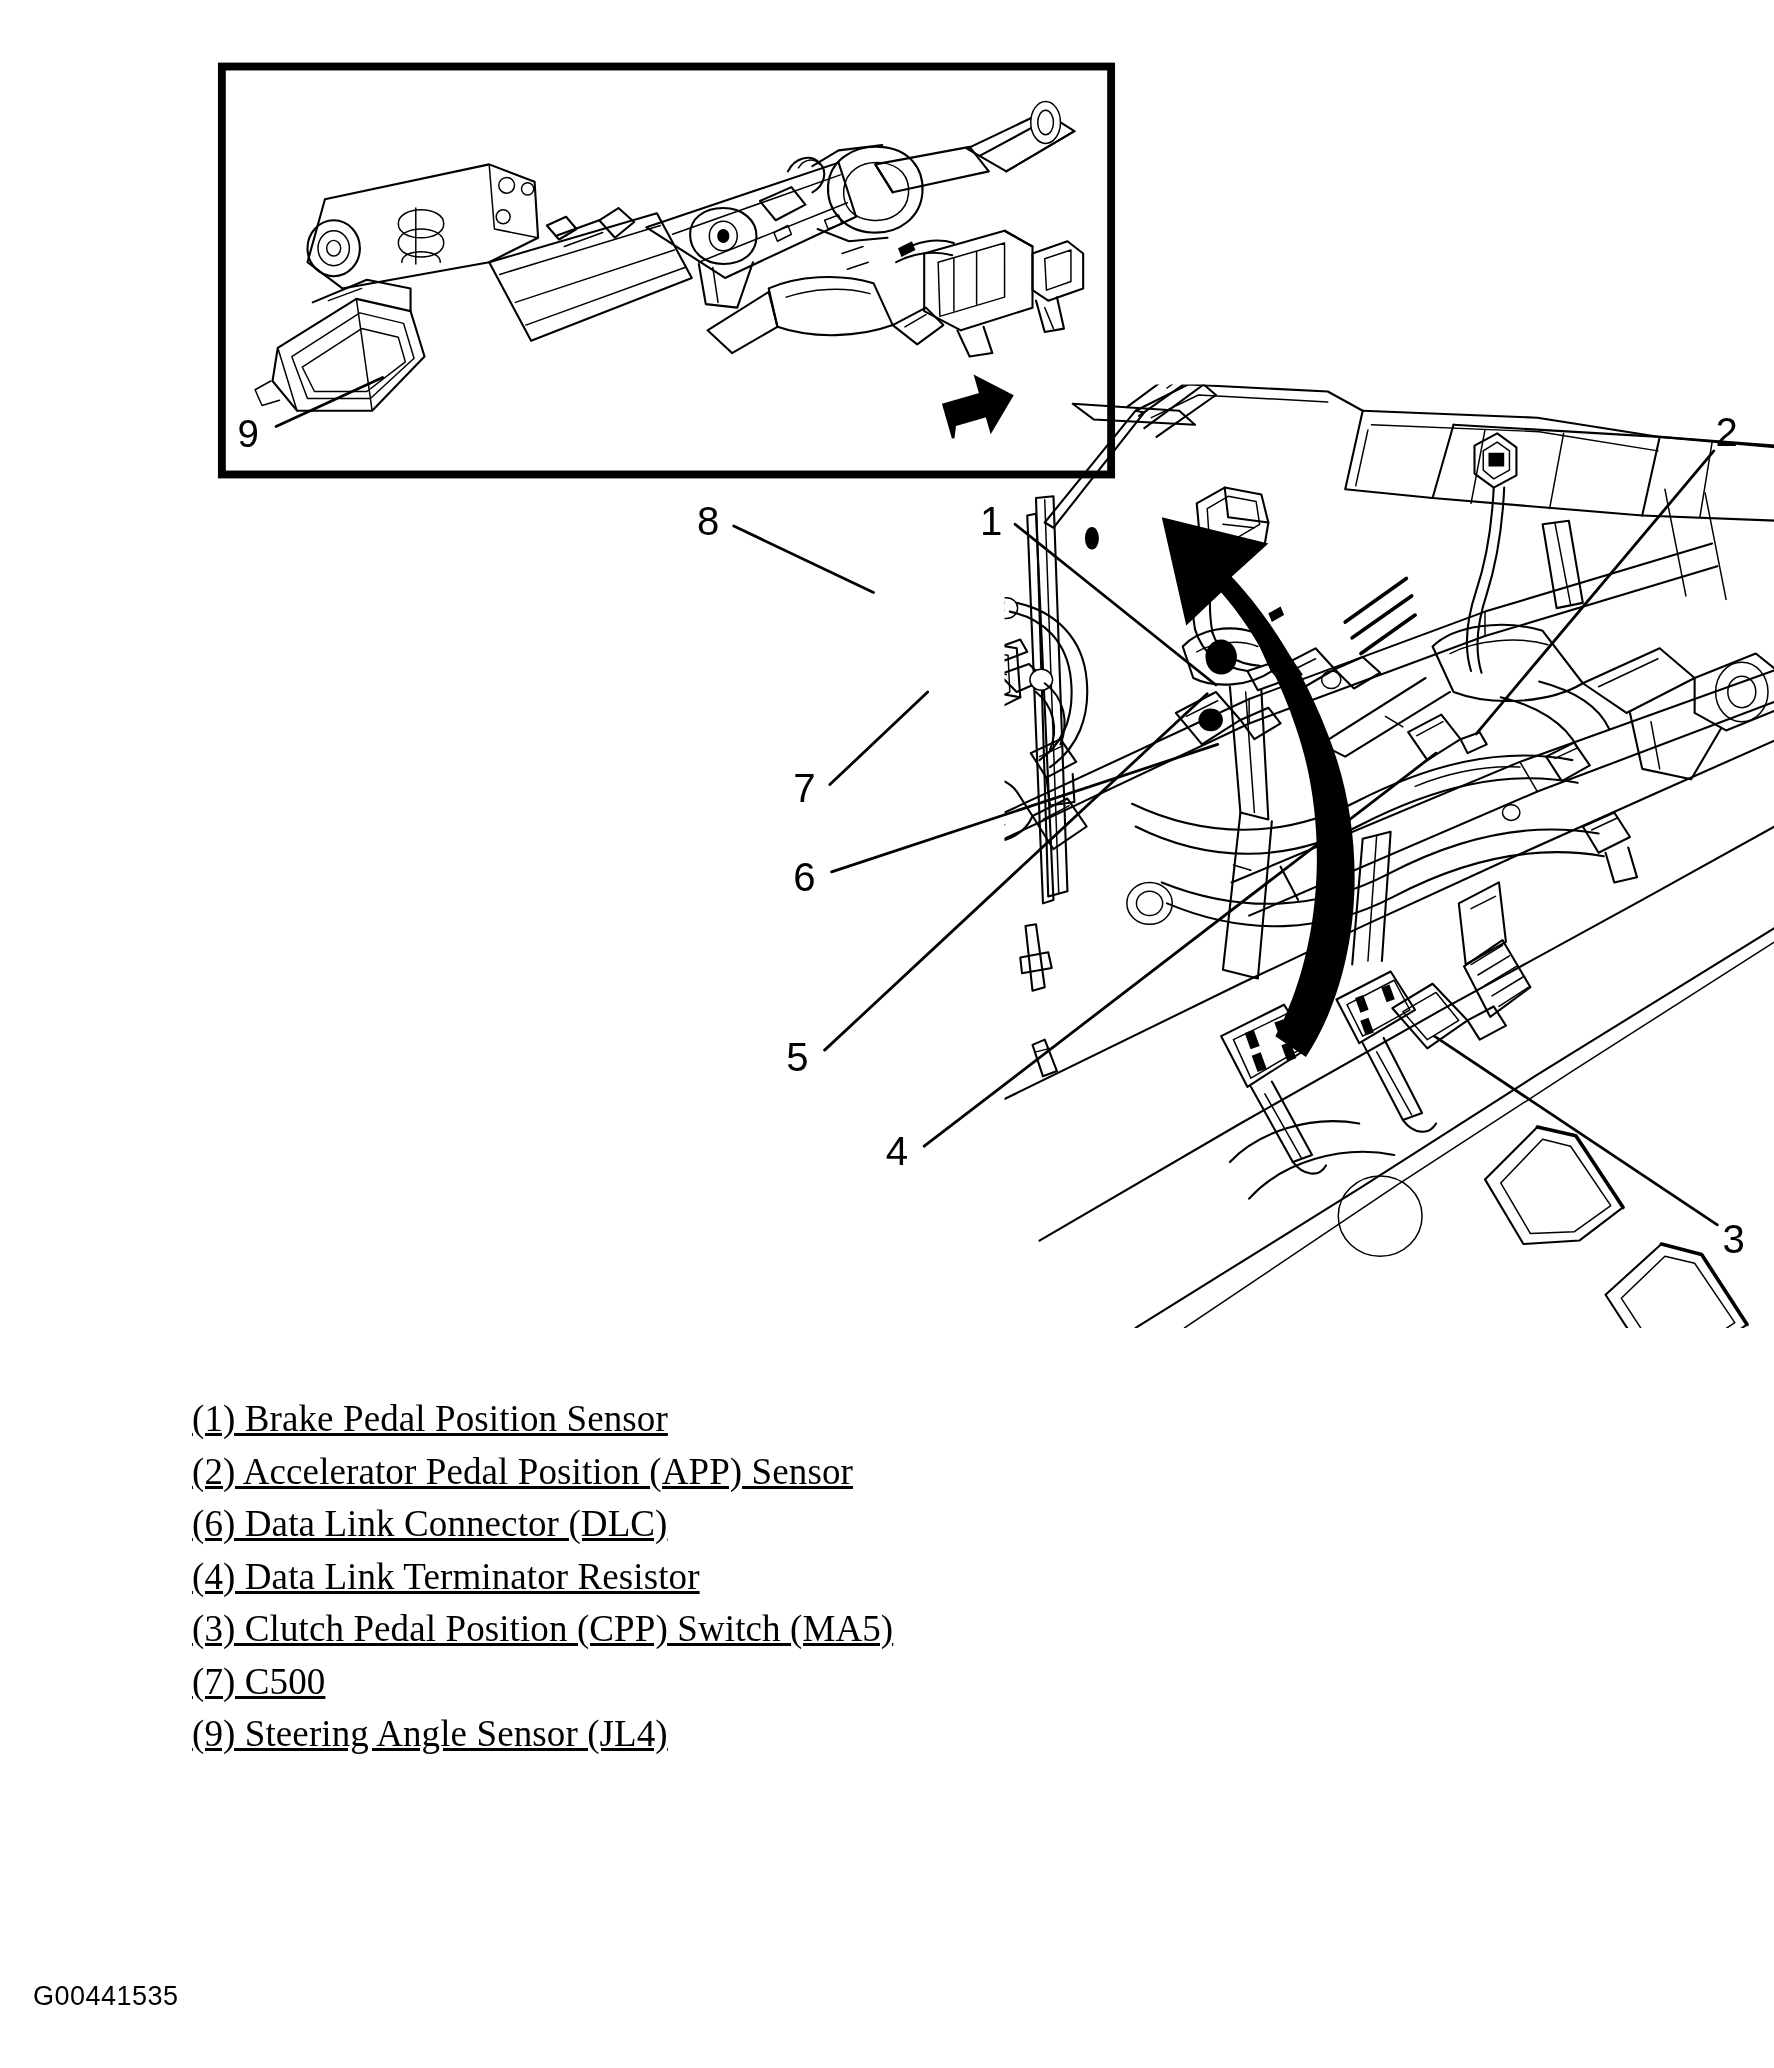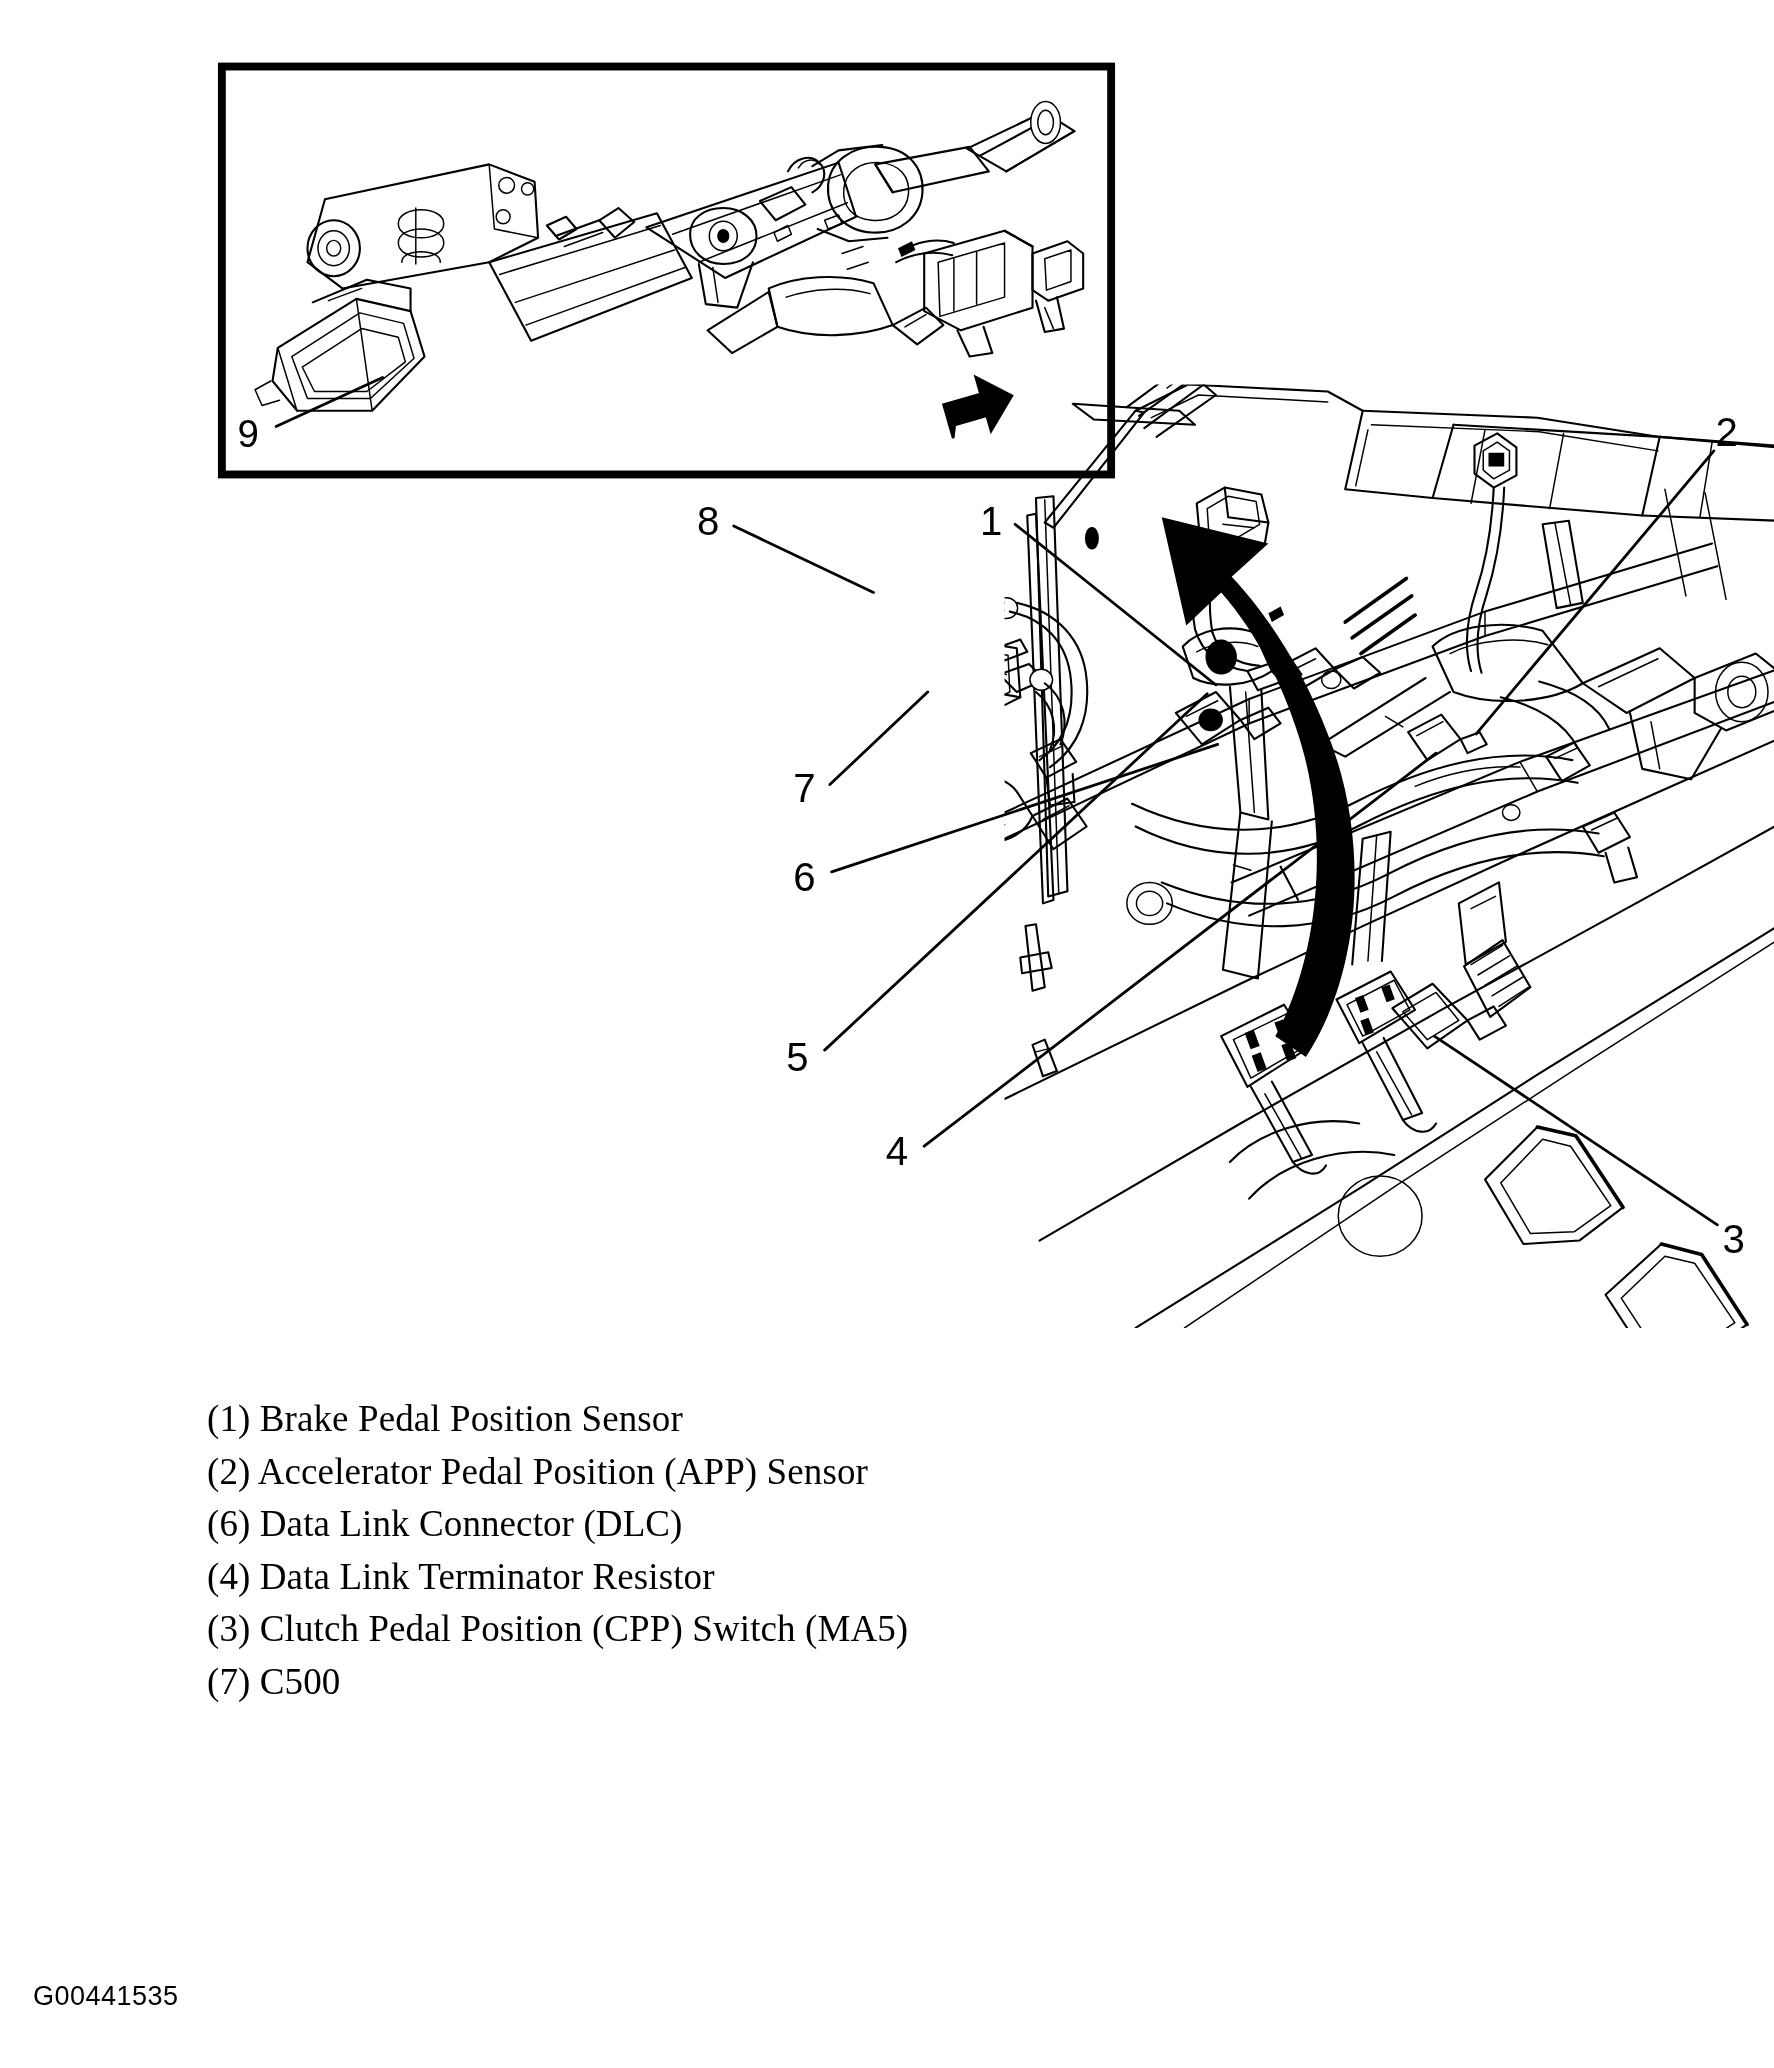--- a/index.html
+++ b/index.html
@@ -33,23 +33,24 @@
   #figure-svg {
     position: absolute;
     left: 0; top: 0;
     width: 1775px;
     height: 1363px;
     display: block;
   }
   
   #legend {
     position: absolute;
-    left: 207px;
+    left: 192px;
     top: 1393px;
     width: 1223px;
+    text-decoration: underline;
   }
   .legend-item {
     font-family: "Liberation Serif", serif;
     font-size: 37px;
     line-height: 1.42;
     color: #000000;
     white-space: nowrap;
     letter-spacing: 0.1px;
   }
   
@@ -452,18 +453,19 @@
     </svg>
   </div>
 
   <div id="legend">
     <div class="legend-item">(1) Brake Pedal Position Sensor</div>
     <div class="legend-item">(2) Accelerator Pedal Position (APP) Sensor</div>
     <div class="legend-item">(6) Data Link Connector (DLC)</div>
     <div class="legend-item">(4) Data Link Terminator Resistor</div>
     <div class="legend-item">(3) Clutch Pedal Position (CPP) Switch (MA5)</div>
     <div class="legend-item">(7) C500</div>
+    <div class="legend-item">(9) Steering Angle Sensor (JL4)</div>
   </div>
 
   <div id="footer-id">G00441535</div>
 
 </div>
 
 
 </body></html>

